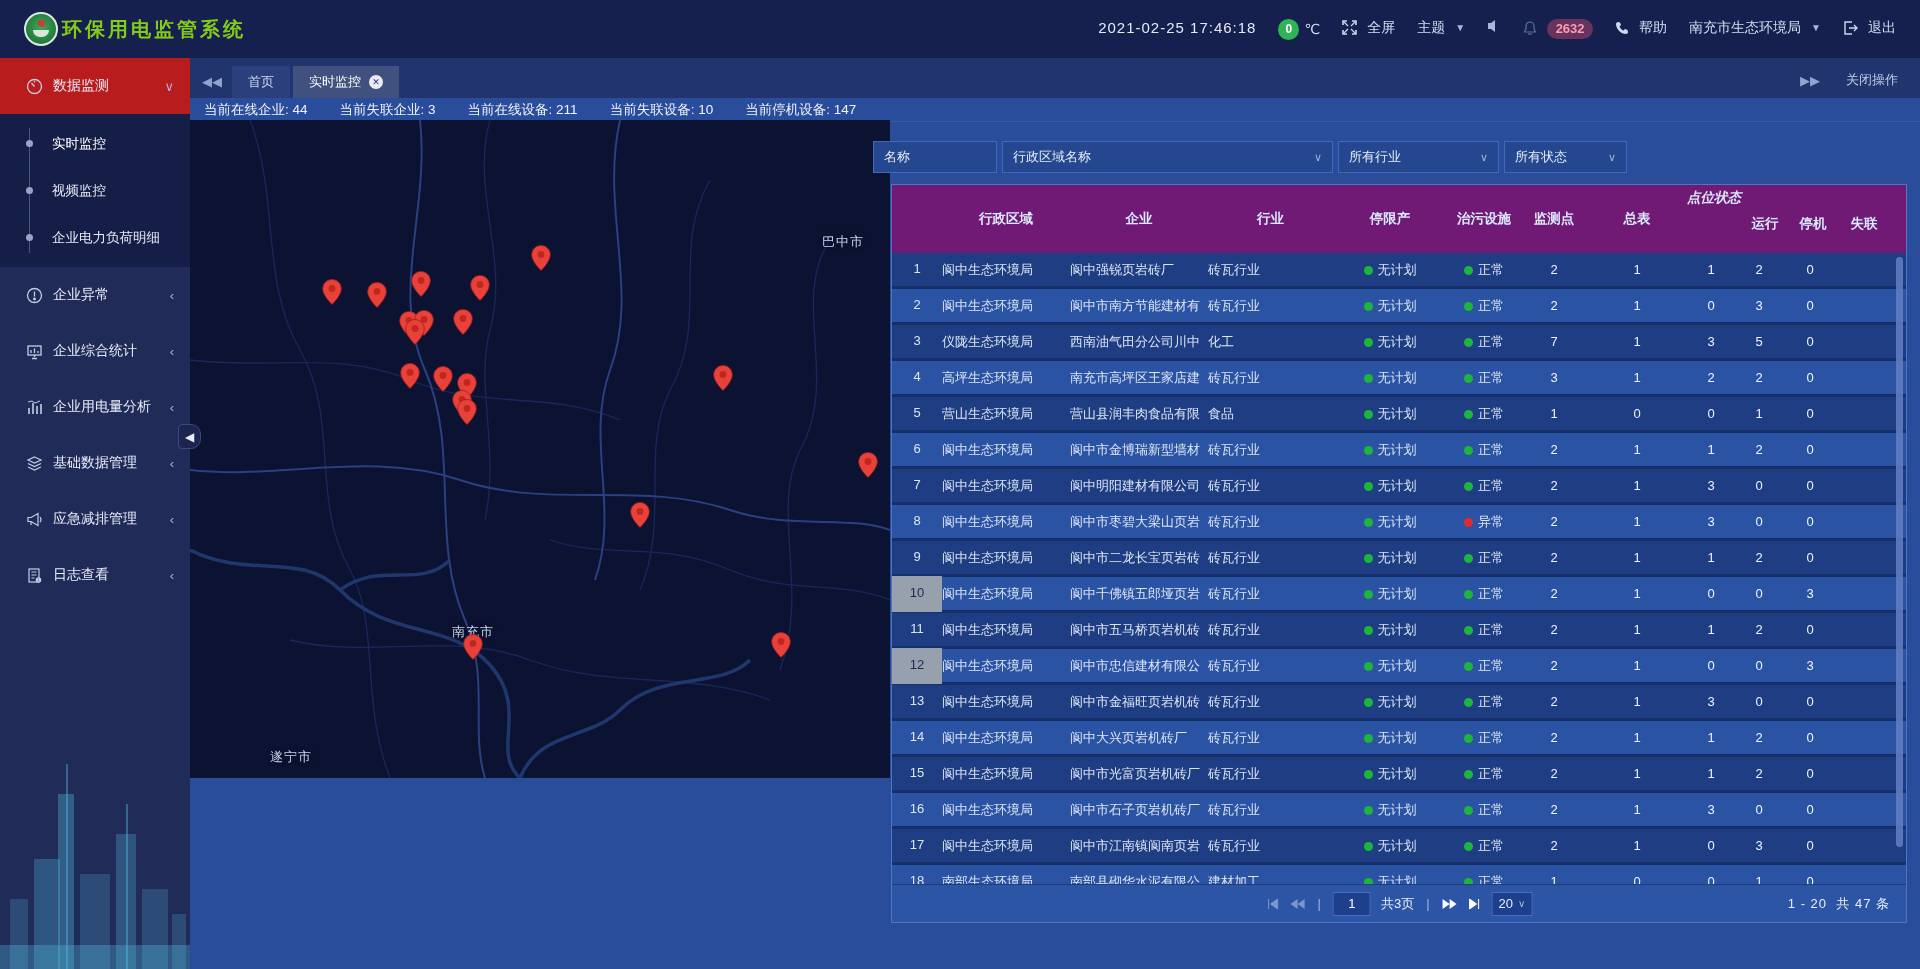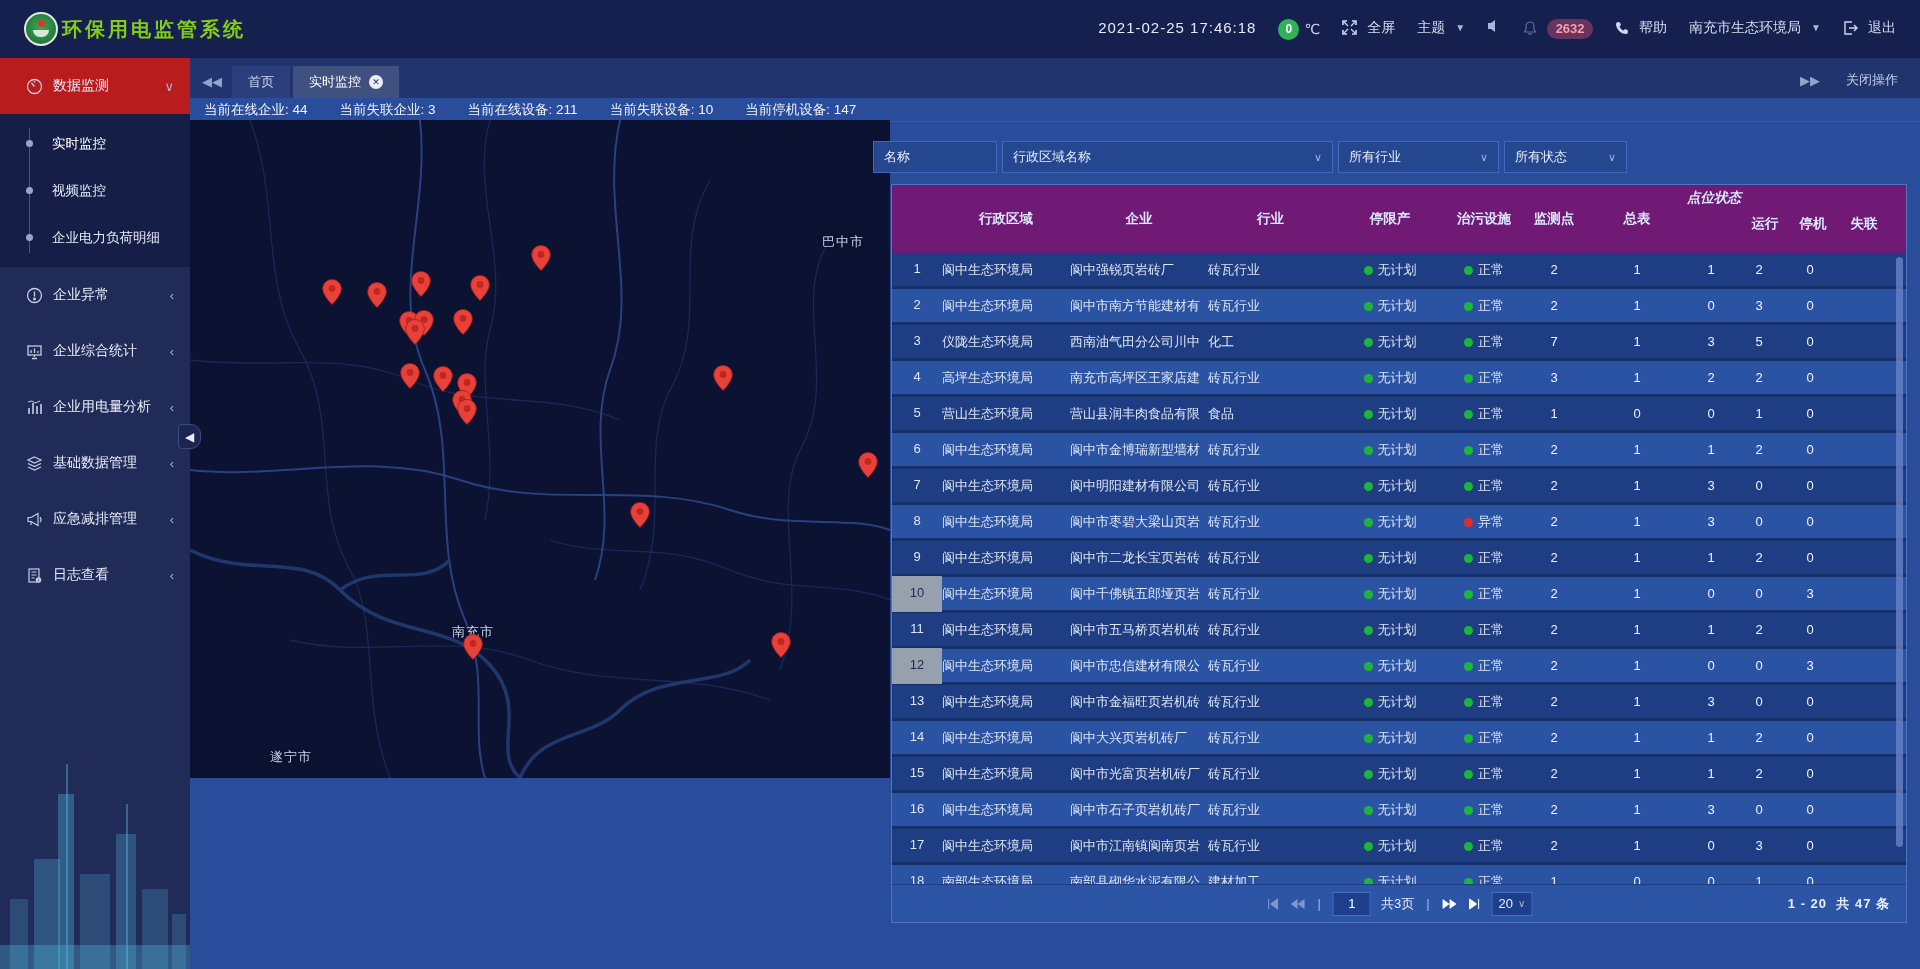--- a/index.html
+++ b/index.html
@@ -136,21 +136,21 @@
            font-size:13px; }
   .pager-center { position:absolute; left:50%; transform:translateX(-50%);
                   display:flex; align-items:center; gap:10px; }
   .pg-btn { display:flex; align-items:center; cursor:pointer; }
   .pg-btn.disabled { opacity:.45; cursor:default; }
   .pg-sep { color:#9fb4dd; margin:0 2px; }
   .pg-input { width:38px; height:24px; background:#1d3f8c; border:1px solid #4a6fc0;
               color:#fff; text-align:center; font-size:13px; }
   .pg-size { height:24px; background:#1d3f8c; border:1px solid #4a6fc0; padding:0 6px;
              display:flex; align-items:center; gap:5px; cursor:pointer; }
-  .pager-right { margin-left:auto; padding-right:16px; letter-spacing:1px;font-weight:bold; }
+  .pager-right { margin-left:auto; padding-right:16px; letter-spacing:1px; }
 </style>
 </head>
 <body>
 
 <div class="topbar">
   <div class="logo"></div>
   <div class="app-title">环保用电监管系统</div>
   <div class="topbar-right">
     <span class="datetime">2021-02-25 17:46:18</span>
     <span class="temp">

